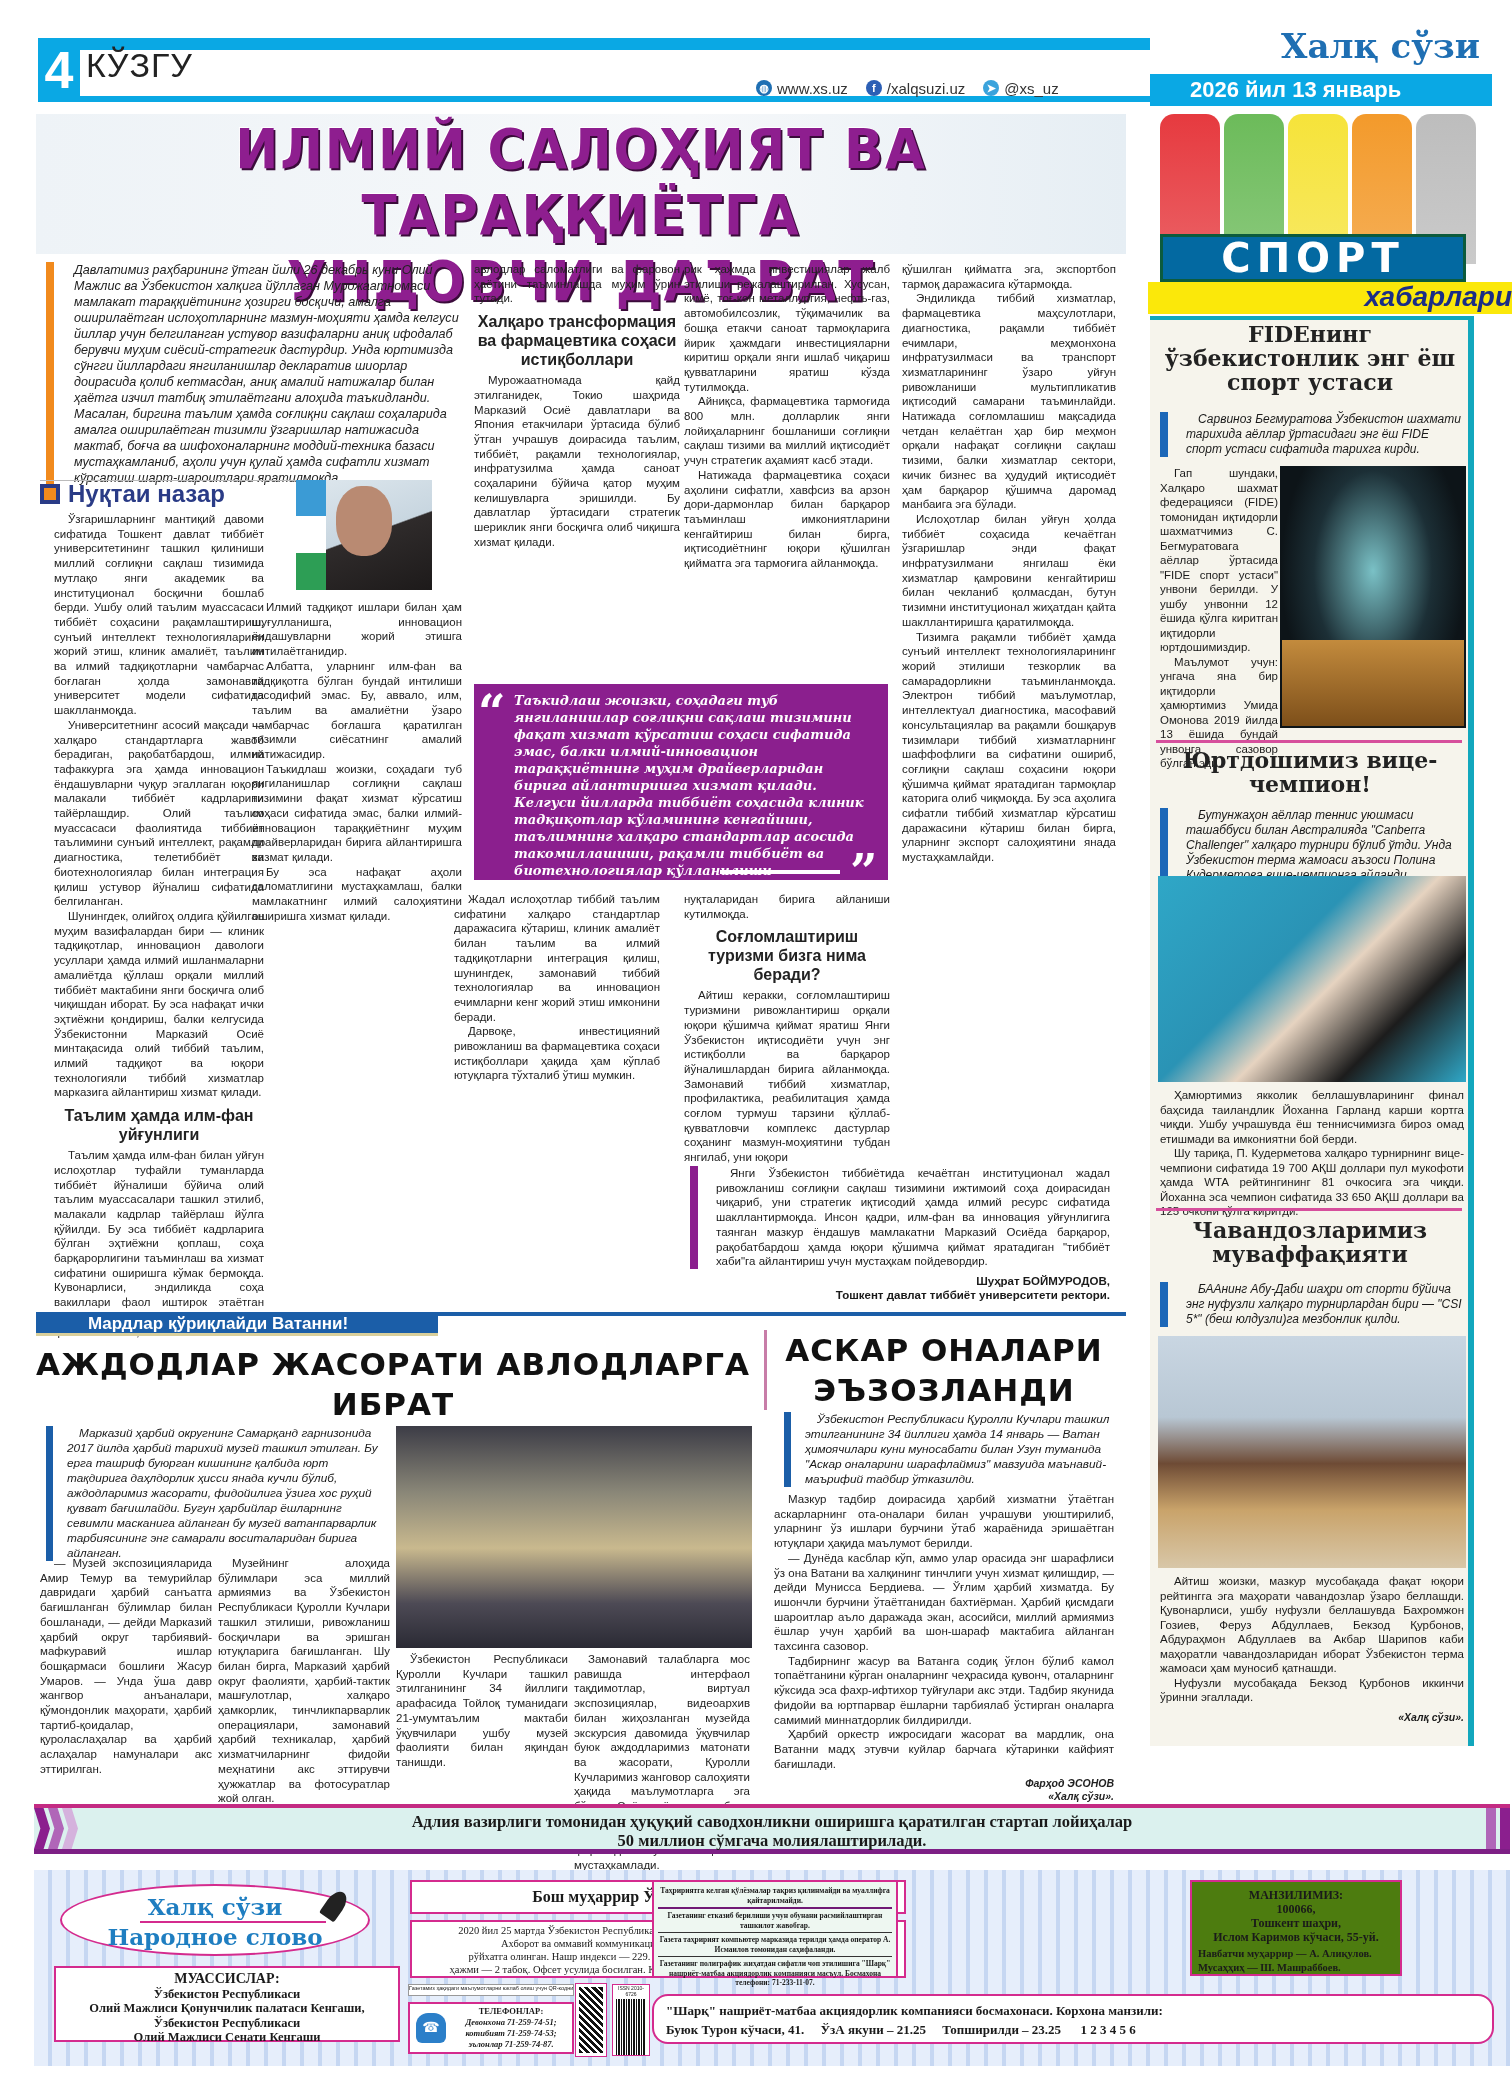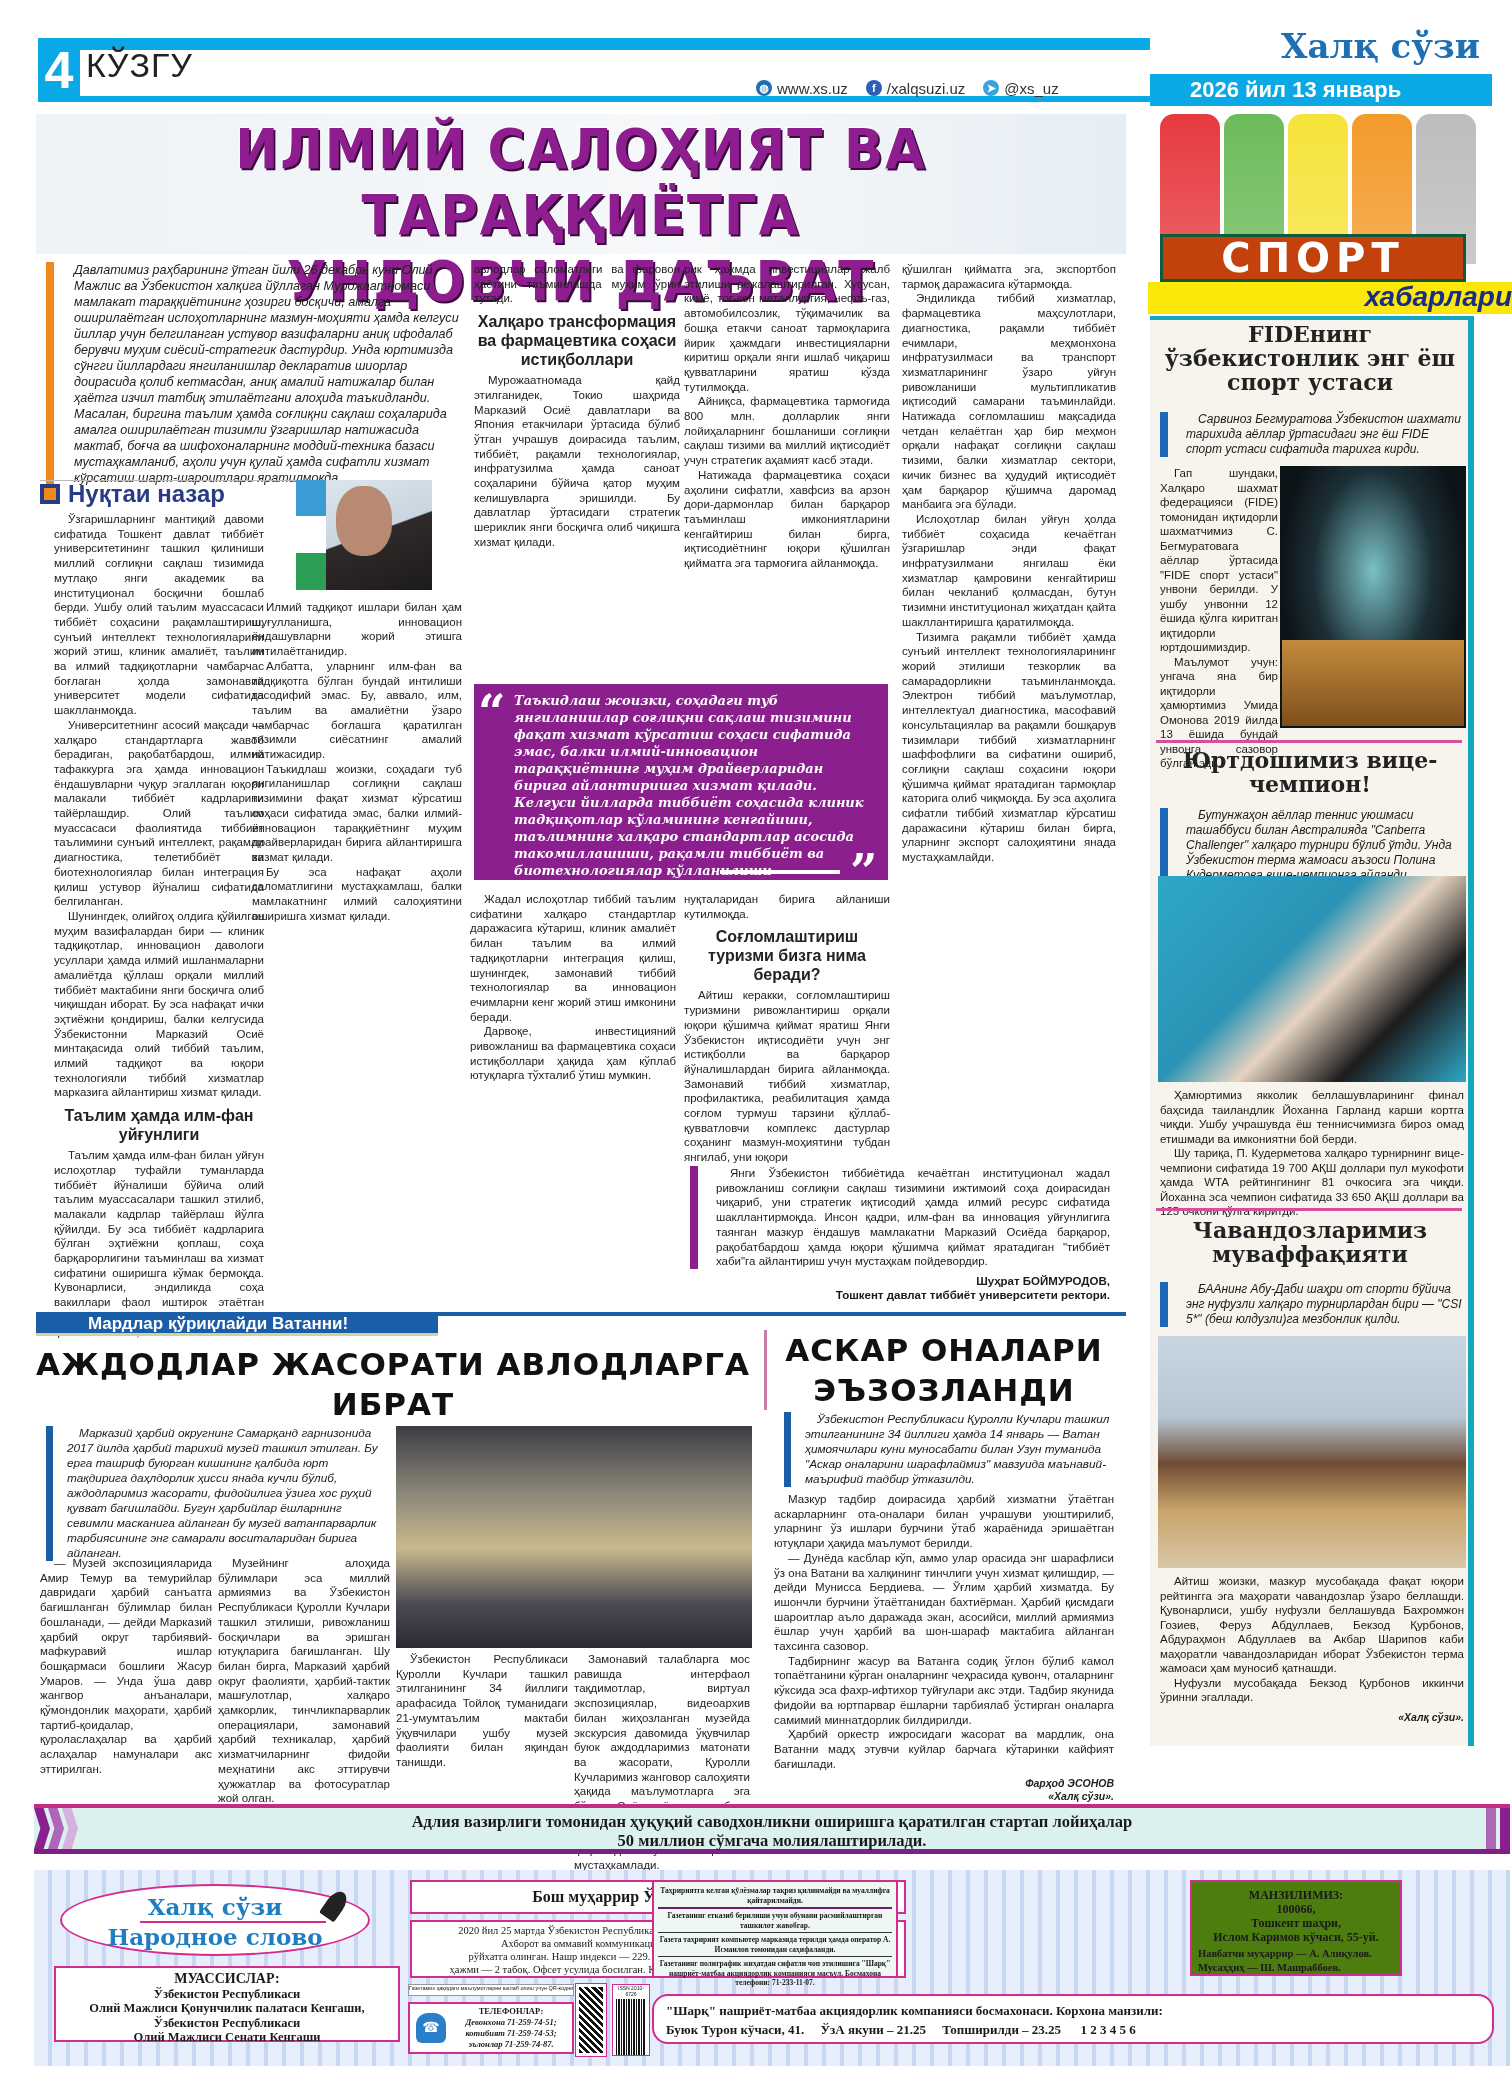--- a/index.html
+++ b/index.html
@@ -34,21 +34,21 @@
   .quote-close { left: 850px; top: 844px; color: #fff; font-size: 48px; font-family: "DejaVu Serif", serif; font-weight: bold; }
   .quote-line { left: 720px; top: 870px; width: 120px; height: 4px; background: #fff; }
 
   .closing { left: 690px; top: 1166px; width: 420px; font-size: 11.5px; line-height: 14.7px; text-align: justify; padding-left: 18px; border-left: 8px solid #8b1f8e; }
   .closing p { text-indent: 14px; }
   .signature { left: 690px; top: 1274px; width: 420px; text-align: right; font-weight: bold; font-size: 11.5px; line-height: 14px; }
 
   
   .sport-banner { left: 1148px; top: 114px; width: 330px; height: 200px; }
   .sport-stripe { position: absolute; top: 0; width: 60px; height: 150px; border-radius: 14px 14px 0 0; }
-  .sport-word { position: absolute; left: 12px; top: 120px; width: 306px; height: 48px; background: #c2410c; border: 3px solid #0c5b3d; color: #fff; font-weight: bold; font-size: 40px; text-align: center; line-height: 42px; letter-spacing: 6px; font-family: "DejaVu Sans", sans-serif; }
+  .sport-word { position: absolute; left: 12px; top: 120px; width: 306px; height: 48px; background: #0369a1; border: 3px solid #0c5b3d; color: #fff; font-weight: bold; font-size: 40px; text-align: center; line-height: 42px; letter-spacing: 6px; font-family: "DejaVu Sans", sans-serif; }
   .sport-sub { position: absolute; left: 0; top: 168px; width: 378px; height: 32px; background: #fbe80a; color: #1a2d86; font-style: italic; font-weight: bold; font-size: 28px; text-align: right; padding-right: 14px; line-height: 30px; }
   .sport-panel { left: 1150px; top: 316px; width: 324px; height: 1430px; background: #f6f4ec; border-top: 4px solid #12a7bd; border-right: 6px solid #12a7bd; }
   .sp-head { font-family: "DejaVu Serif", serif; font-weight: bold; font-size: 22px; line-height: 24px; text-align: center; color: #222; }
   .sp-lead { font-size: 12px; line-height: 15px; font-style: italic; padding-left: 18px; border-left: 8px solid #1c67b8; text-indent: 12px; }
   .sp-text { font-size: 11.5px; line-height: 14.5px; text-align: justify; }
   .sp-text p { text-indent: 14px; }
   .pink-rule { height: 3px; background: #d64f9c; }
   .photo { background: #333; }
 
   
@@ -143,21 +143,21 @@
   <p>Эндиликда тиббий хизматлар, фармацевтика маҳсулотлари, диагностика, рақамли тиббиёт ечимлари, меҳмонхона инфратузилмаси ва транспорт хизматларининг ўзаро уйғун ривожланиши мультипликатив иқтисодий самарани таъминлайди. Натижада соғломлашиш мақсадида четдан келаётган ҳар бир меҳмон орқали нафақат соғлиқни сақлаш тизими, балки хизматлар сектори, кичик бизнес ва ҳудудий иқтисодиёт ҳам барқарор қўшимча даромад манбаига эга бўлади.</p>
   <p>Ислоҳотлар билан уйғун ҳолда тиббиёт соҳасида кечаётган ўзгаришлар энди фақат инфратузилмани янгилаш ёки хизматлар қамровини кенгайтириш билан чекланиб қолмасдан, бутун тизимни институционал жиҳатдан қайта шакллантиришга қаратилмоқда.</p>
   <p>Тизимга рақамли тиббиёт ҳамда сунъий интеллект технологияларининг жорий этилиши тезкорлик ва самарадорликни таъминланмоқда. Электрон тиббий маълумотлар, интеллектуал диагностика, масофавий консультациялар ва рақамли бошқарув тизимлари тиббий хизматларнинг шаффофлиги ва сифатини ошириб, соғлиқни сақлаш соҳасини юқори қўшимча қиймат яратадиган тармоқлар каторига олиб чиқмоқда. Бу эса аҳолига сифатли тиббий хизматлар кўрсатиш даражасини кўтариш билан бирга, уларнинг экспорт салоҳиятини янада мустаҳкамлайди.</p>
 </div>
 
 <div class="abs quote-box">Таъкидлаш жоизки, соҳадаги туб янгиланишлар соғлиқни сақлаш тизимини фақат хизмат кўрсатиш соҳаси сифатида эмас, балки илмий-инновацион тараққиётнинг муҳим драйверларидан бирига айлантиришга хизмат қилади. Келгуси йилларда тиббиёт соҳасида клиник тадқиқотлар кўламининг кенгайиши, таълимнинг халқаро стандартлар асосида такомиллашиши, рақамли тиббиёт ва биотехнологиялар қўлланилиши кутилмоқда.</div>
 <div class="abs quote-open">“</div>
 <div class="abs quote-line"></div>
 <div class="abs quote-close">”</div>
 
-<div class="abs col" style="left:470px; top:892px; width:206px;">
+<div class="abs col" style="left:454px; top:892px; width:206px;">
   <p>Жадал ислоҳотлар тиббий таълим сифатини халқаро стандартлар даражасига кўтариш, клиник амалиёт билан таълим ва илмий тадқиқотларни интеграция қилиш, шунингдек, замонавий тиббий технологиялар ва инновацион ечимларни кенг жорий этиш имконини беради.</p>
   <p>Дарвоқе, инвестицияний ривожланиш ва фармацевтика соҳаси истиқболлари ҳақида ҳам кўплаб ютуқларга тўхталиб ўтиш мумкин.</p>
 </div>
 <div class="abs col" style="left:684px; top:892px; width:206px;">
   <p style="text-indent:0">нуқталаридан бирига айланиши кутилмоқда.</p>
   <h4>Соғломлаштириш туризми бизга нима беради?</h4>
   <p>Айтиш керакки, соғломлаштириш туризмини ривожлантириш орқали юқори қўшимча қиймат яратиш Янги Ўзбекистон иқтисодиёти учун энг истиқболли ва барқарор йўналишлардан бирига айланмоқда. Замонавий тиббий хизматлар, профилактика, реабилитация ҳамда соғлом турмуш тарзини қўллаб-қувватловчи комплекс дастурлар соҳанинг мазмун-моҳиятини тубдан янгилаб, уни юқори</p>
 </div>
 
 <div class="abs closing">

